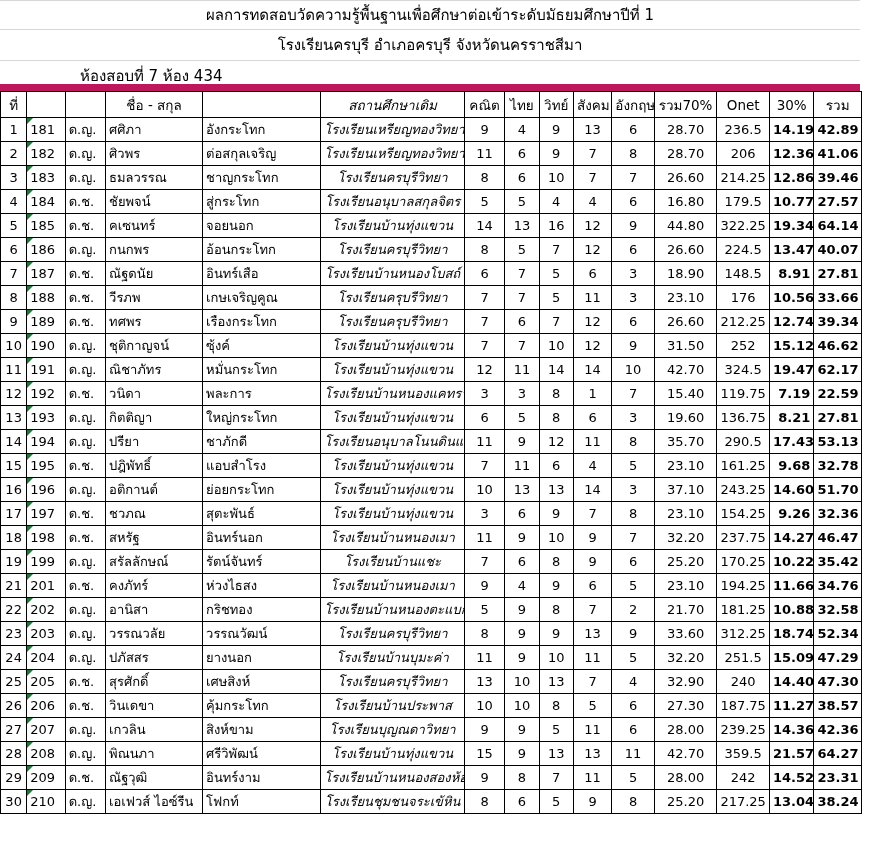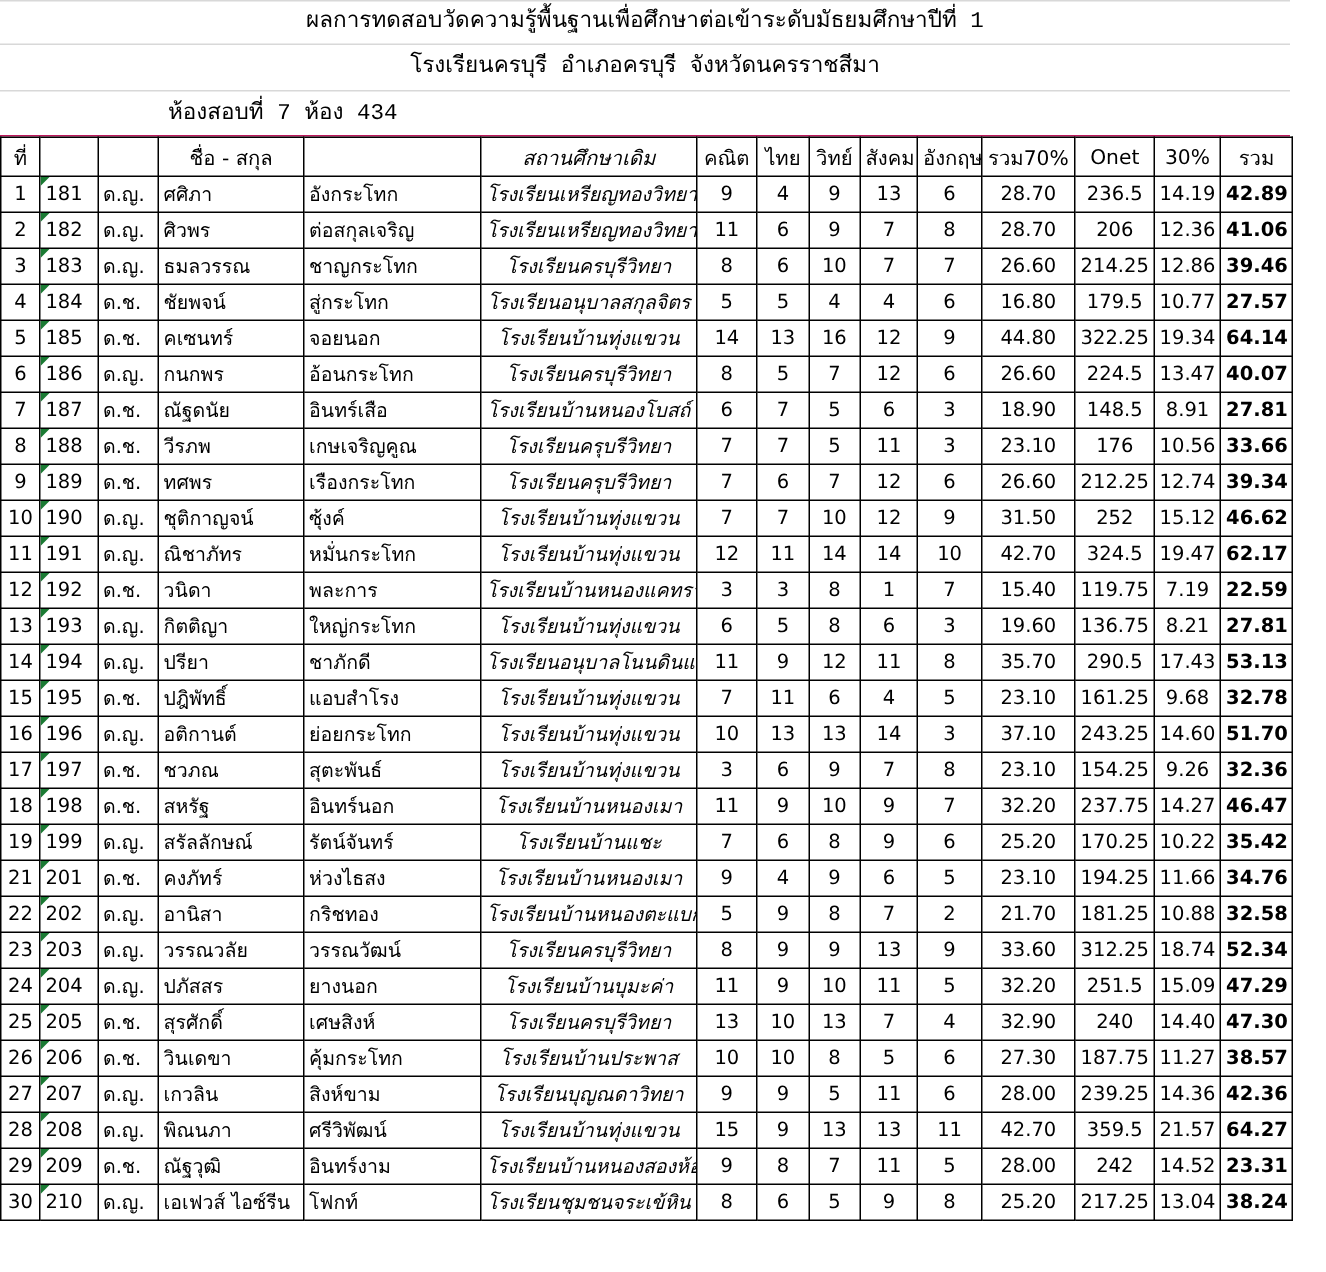--- a/index.html
+++ b/index.html
@@ -18,21 +18,20 @@
   .sheet {
     position: relative;
     width: 884px;
     height: 848px;
     box-sizing: border-box;
   }
 
   
   .title-block {
     width: 860px;
-    font-family: Liberation Mono, monospace;
   }
   .title-row {
     height: 28px;
     line-height: 28px;
     text-align: center;
     font-size: 15px;
     border-bottom: 1px solid #d8d8d8;
     white-space: nowrap;
     overflow: hidden;
   }
@@ -42,23 +41,23 @@
     line-height: 30px;
     text-align: center;
     font-size: 15px;
     border-bottom: 1px solid #d8d8d8;
     white-space: nowrap;
   }
   .room-row {
     height: 30px;
     line-height: 30px;
     font-size: 15px;
-    padding-left: 112px;
+    padding-left: 80px;
     box-sizing: border-box;
-    border-bottom: 1px solid #be185d;
+    border-bottom: 7px solid #be185d;
     white-space: nowrap;
   }
 
   
   table.grades {
     border-collapse: collapse;
     table-layout: fixed;
     width: 862px;
     font-size: 13px;
   }
@@ -86,21 +85,21 @@
   .c-first   { width: 96px;  text-align: left; padding-left: 5px; }
   .c-last    { width: 117px; text-align: left; padding-left: 5px; margin-left: 40px; }
   .c-school  { width: 142px; text-align: center; font-style: italic; }
   .c-math    { width: 40px;  text-align: center; }
   .c-thai    { width: 34px;  text-align: center; }
   .c-sci     { width: 34px;  text-align: center; }
   .c-soc     { width: 38px;  text-align: center; }
   .c-eng     { width: 42px;  text-align: center; }
   .c-sum70   { width: 62px;  text-align: center; }
   .c-onet    { width: 52px;  text-align: center; }
-  .c-p30     { width: 44px;  text-align: center; }
+  .c-p30     { width: 44px;  text-align: right; font-weight: bold; }
   .c-total   { width: 47px;  text-align: center; font-weight: bold; }
 
   .hdr-name   { text-align: center; }
 
   
   .code-cell { position: relative; }
   .code-cell .tri {
     position: absolute;
     top: 0; left: 0;
     width: 0; height: 0;

